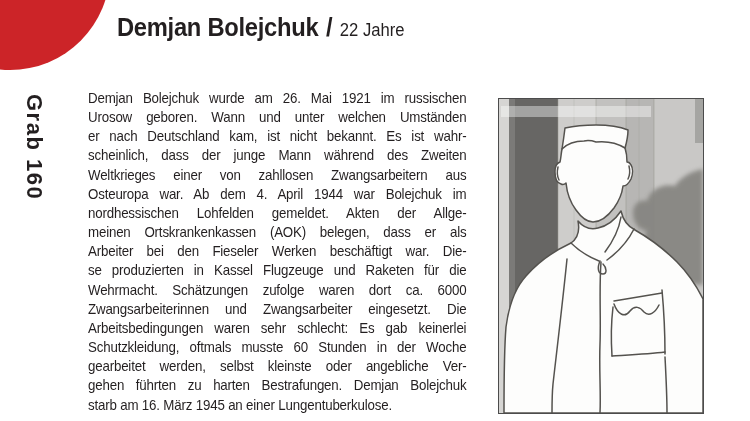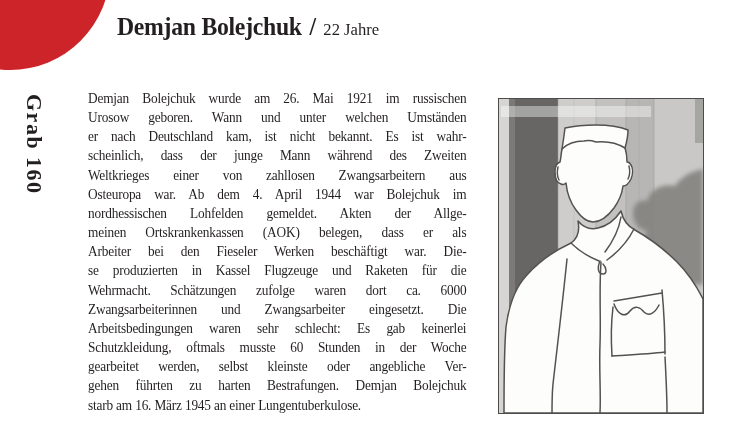--- a/index.html
+++ b/index.html
@@ -1,19 +1,19 @@
 <!DOCTYPE html>
 <html><head>
 <meta charset="utf-8">
 <style>
   html,body { margin:0; padding:0; background:#ffffff; }
   .page {
     position:relative; width:750px; height:421px; overflow:hidden;
     background:#ffffff; color:#231f20;
-    font-family:Liberation Serif, serif;
+    font-family:Liberation Sans, sans-serif;
   }
   .red-circle {
     position:absolute; left:-90px; top:-130px; width:200px; height:200px;
     border-radius:50%; background:#cc2428;
   }
   .header {
     position:absolute; left:117px; top:13px;
     display:flex; align-items:baseline; gap:8px; white-space:nowrap;
     transform:scaleX(.95); transform-origin:0 0;
   }

